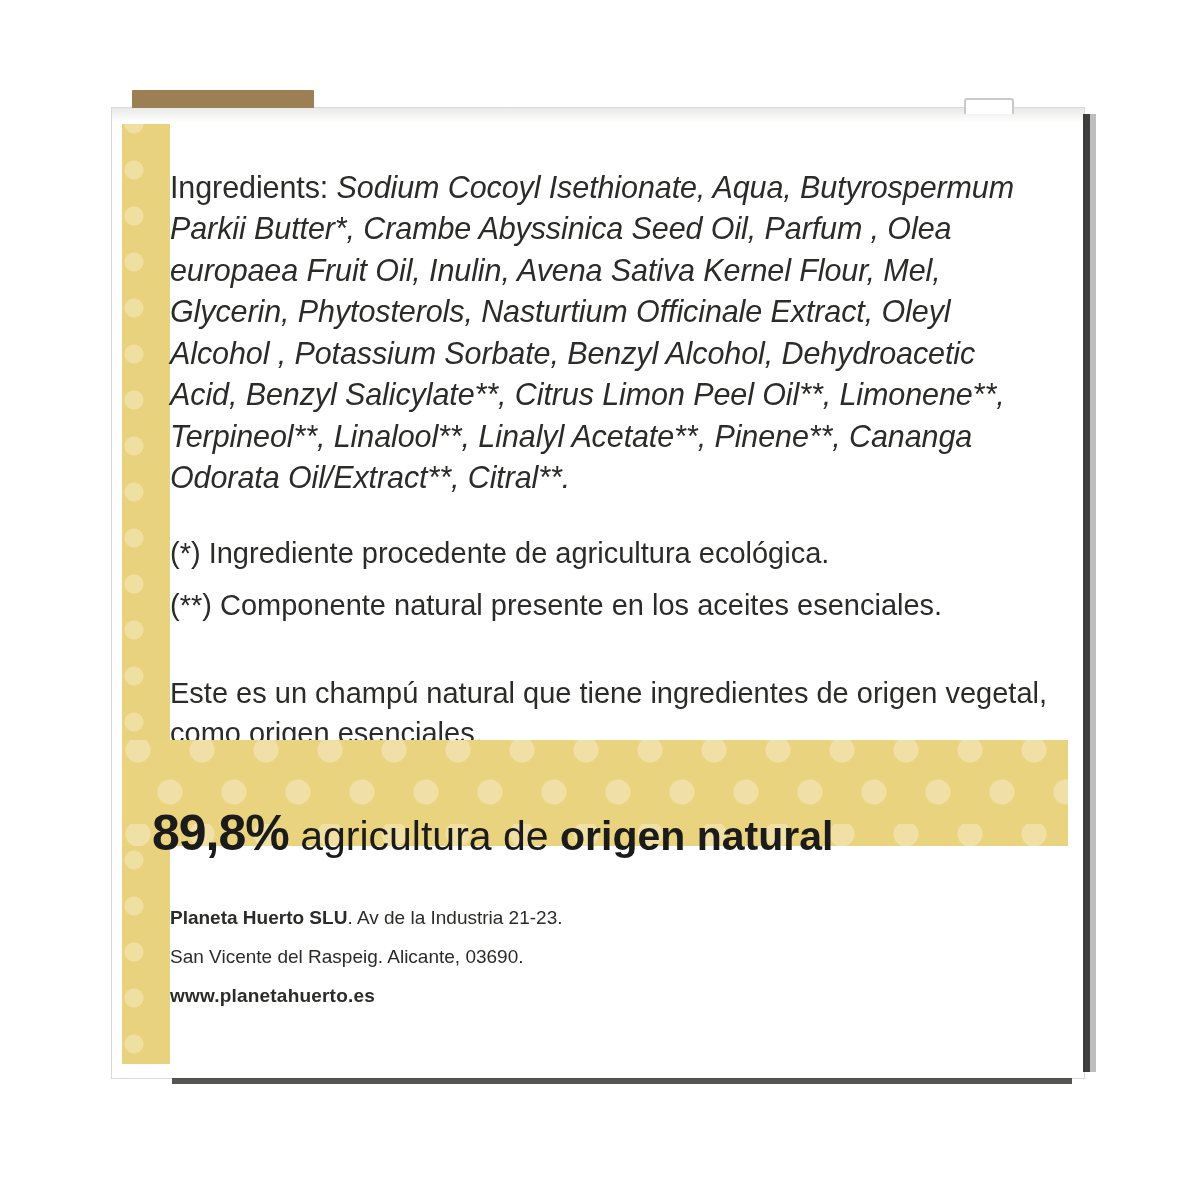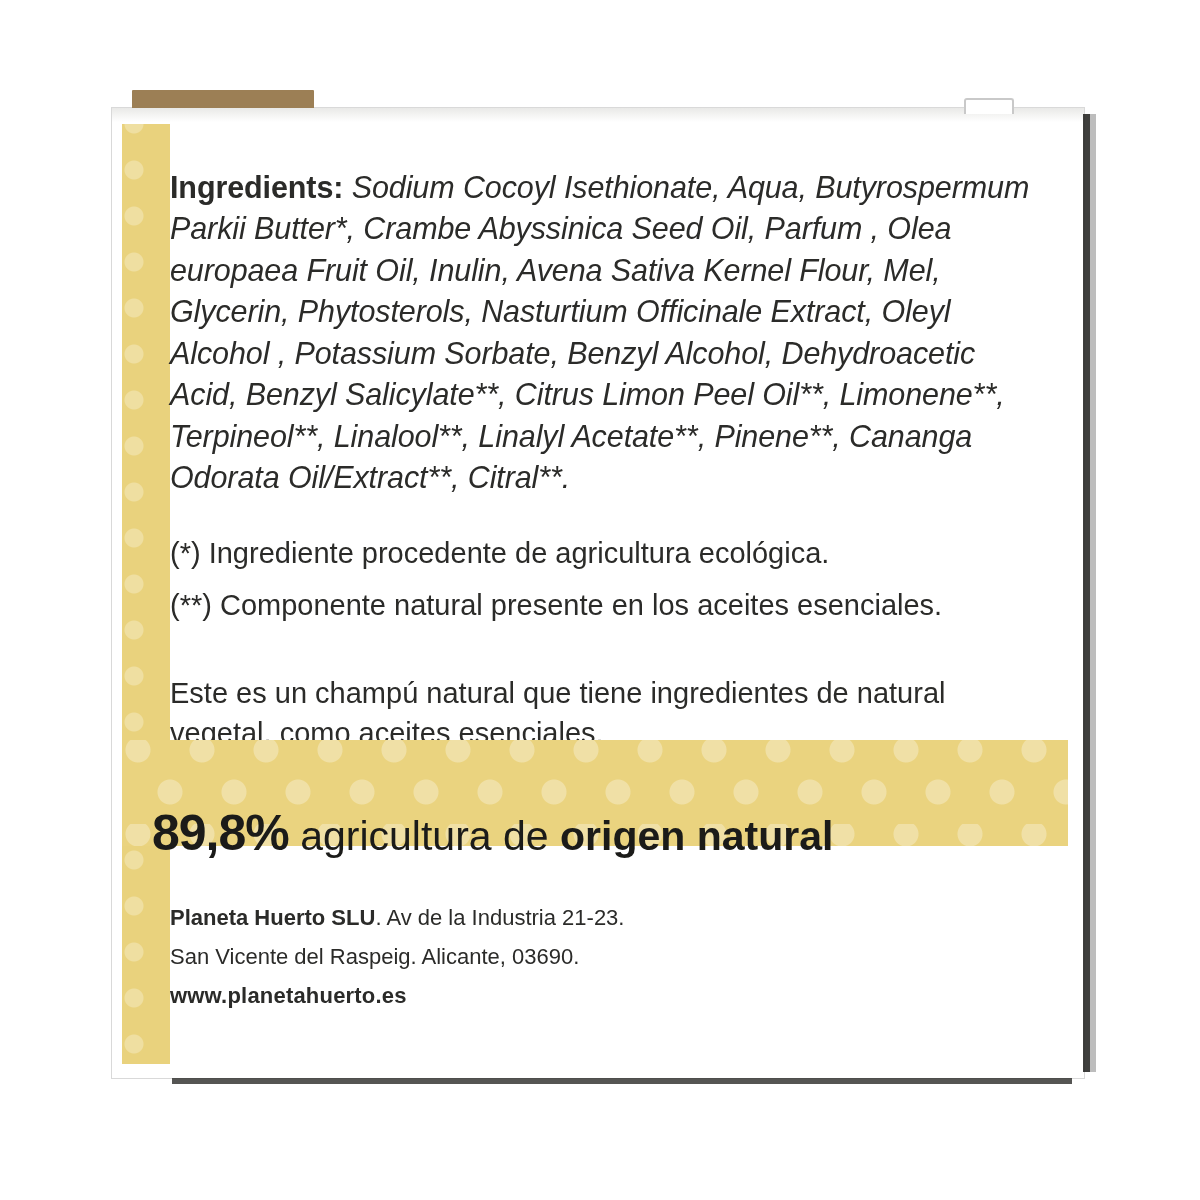--- a/index.html
+++ b/index.html
@@ -137,21 +137,21 @@
     top: 28px;
     width: 862px;
     font-style: italic;
     font-size: 30.5px;
     line-height: 41.5px;
     color: #2b2b29;
     letter-spacing: -0.1px;
   }
   .ingredients b {
     font-style: normal;
-    font-weight: 700;
+    font-weight: 400;
   }
 
   .note {
     position: absolute;
     left: 58px;
     width: 880px;
     font-size: 29px;
     line-height: 40px;
     color: #2b2b29;
   }
@@ -177,21 +177,21 @@
   }
   .claim .strong {
     font-weight: 700;
   }
 
   .address {
     position: absolute;
     left: 58px;
     top: 790px;
     width: 860px;
-    font-size: 22px;
+    font-size: 19px;
     line-height: 39px;
     color: #2b2b29;
   }
   .address b { font-weight: 700; }
   .address .url { font-weight: 700; letter-spacing: .2px; }
 </style>
 </head>
 <body>
 
 <div class="stage">
@@ -205,21 +205,21 @@
     <div class="band-left-2"></div>
 
     <div class="edge-right-soft"></div>
     <div class="edge-right"></div>
     <div class="edge-bottom"></div>
 
     <p class="ingredients"><b>Ingredients:</b><span> Sodium Cocoyl Isethionate, Aqua, Butyrospermum Parkii Butter*, Crambe Abyssinica Seed Oil, Parfum , Olea europaea Fruit Oil, Inulin, Avena Sativa Kernel Flour, Mel, Glycerin, Phytosterols, Nasturtium Officinale Extract, Oleyl Alcohol , Potassium Sorbate, Benzyl Alcohol, Dehydroacetic Acid, Benzyl Salicylate**, Citrus Limon Peel Oil**, Limonene**, Terpineol**, Linalool**, Linalyl Acetate**, Pinene**, Cananga Odorata Oil/Extract**, Citral**.</span></p>
 
     <p class="note note-2">(**) Componente natural presente en los aceites esenciales.</p>
     <p class="note note-1">(*) Ingrediente procedente de agricultura ecológica.</p>
-    <p class="note note-3">Este es un champú natural que tiene ingredientes de natural vegetal, como aceites esenciales.</p>
+    <p class="note note-3">Este es un champú natural que tiene ingredientes de origen vegetal, como origen esenciales.</p>
 
     <div class="band-highlight">
       <div class="hex"></div>
     </div>
 
     <p class="claim"><span class="pct">89,8%</span><span> agricultura de </span><span class="strong">origen natural</span></p>
 
     <div class="address">
       <div><b>Planeta Huerto SLU</b><span>. Av de la Industria 21-23.</span></div>
       <div>San Vicente del Raspeig. Alicante, 03690.</div>

